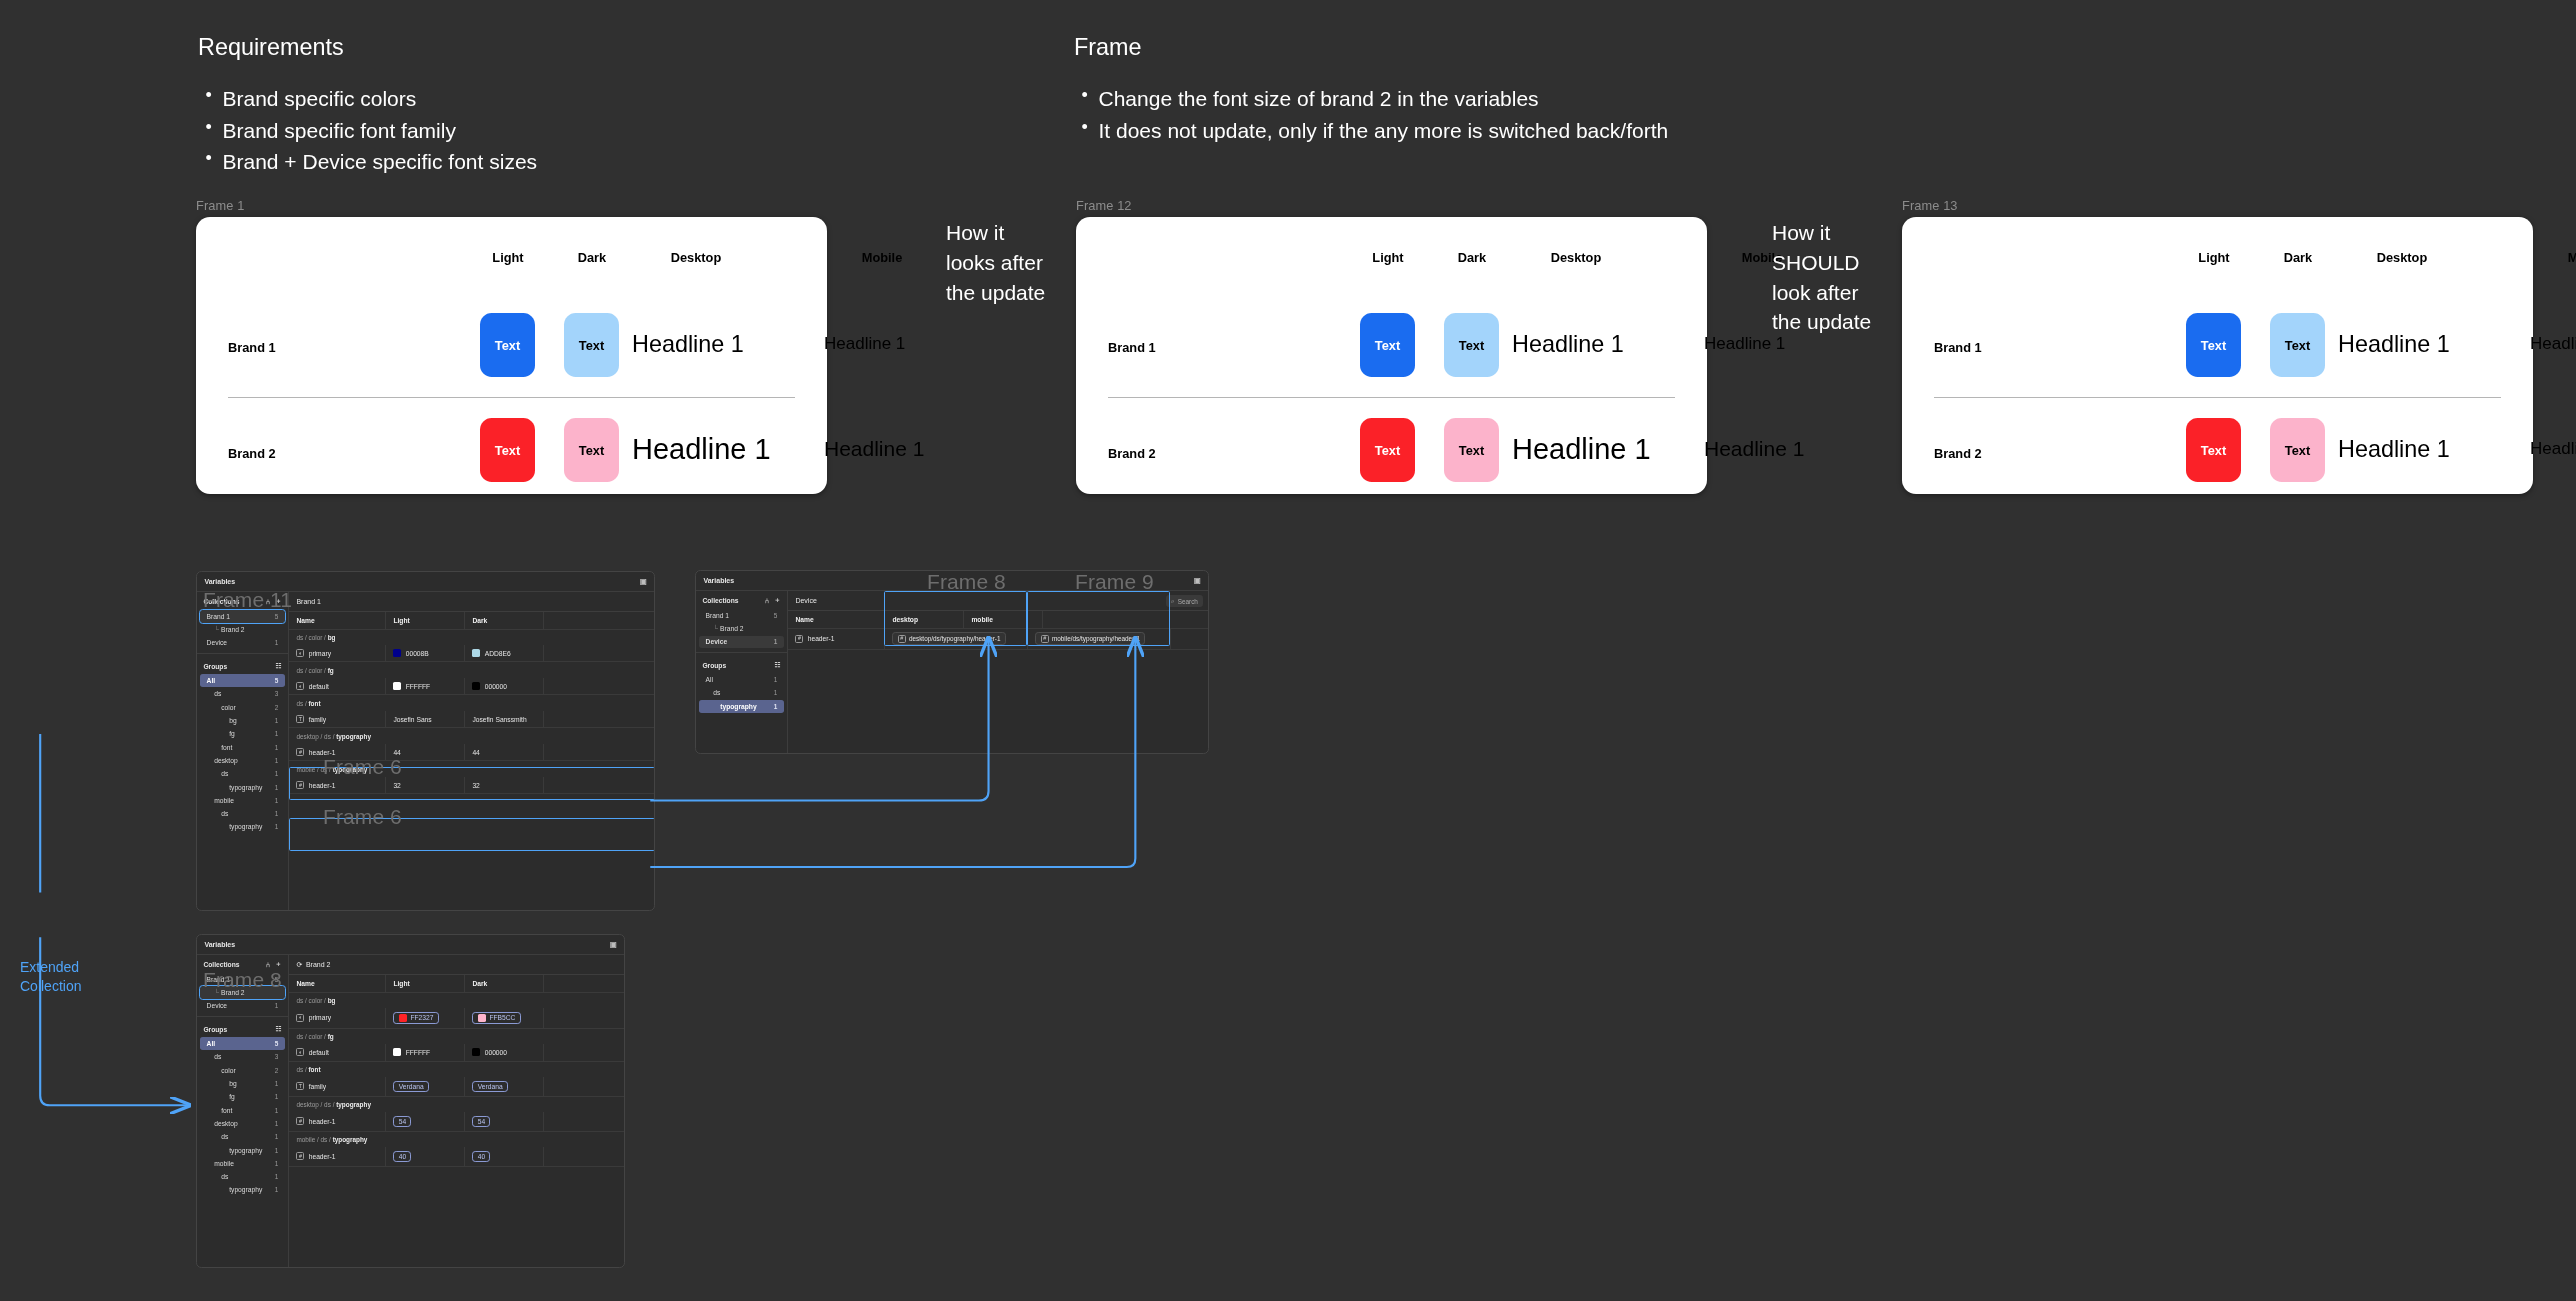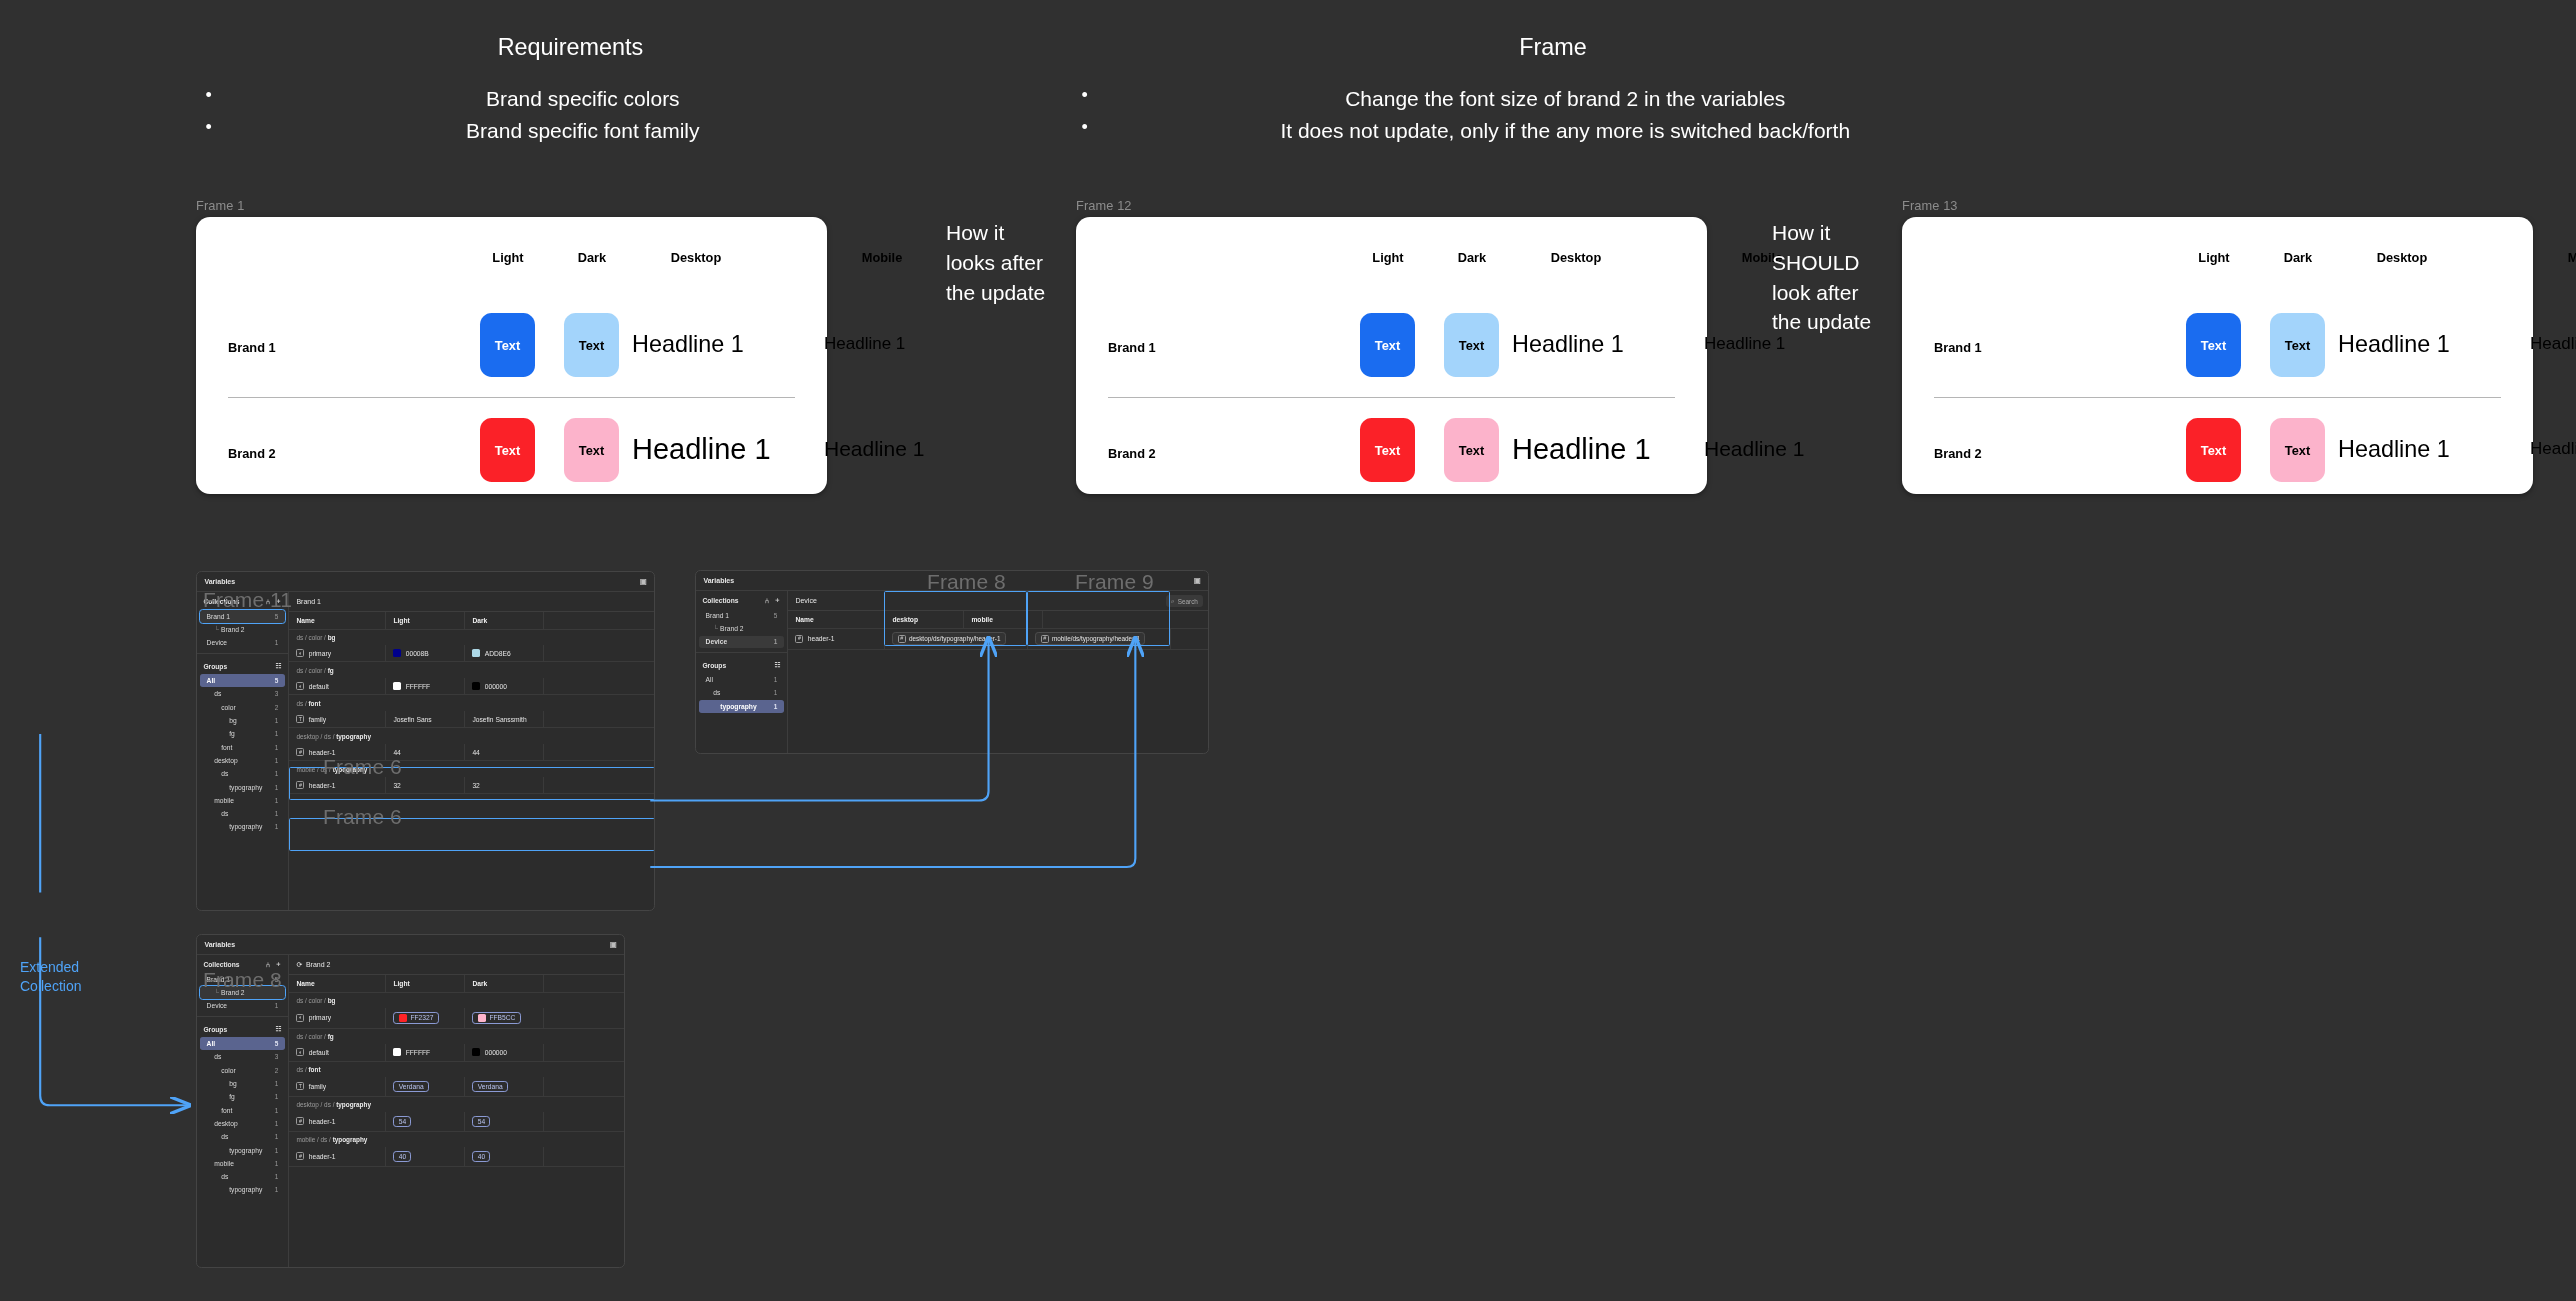--- a/index.html
+++ b/index.html
@@ -5,21 +5,21 @@
   * { box-sizing: border-box; margin: 0; padding: 0; }
   html, body {
     width: 2576px; height: 1301px;
     background: #303030;
     font-family: "Liberation Sans", sans-serif;
     overflow: hidden;
   }
   .canvas { position: relative; width: 2576px; height: 1301px; }
 
   
-  .note { position: absolute; color: #ffffff; text-align: center; }
+  .note { position: absolute; color: #ffffff; }
   .note-title { font-size: 23.4px; line-height: 1.2; font-weight: 400; }
   .note ul { margin-top: 22.3px; list-style: none; }
   .note li { font-size: 21px; line-height: 1.5; position: relative; padding-left: 24.5px; }
   .note li::before {
     content: "•"; position: absolute; left: 7.4px; top: -1.1px; font-size: 18px;
   }
 
   
   .frame-label {
     position: absolute; color: #8c8c8c; font-size: 12.8px; letter-spacing: 0.1px;
@@ -141,20 +141,21 @@
 </head>
 <body>
 
 <div class="canvas">
 
   <div class="note" style="left:198px; top:33px; width:745px;">
     <div class="note-title">Requirements</div>
     <ul>
       <li>Brand specific colors</li>
       <li>Brand specific font family</li>
+      <li>Brand + Device specific font sizes</li>
     </ul>
   </div>
 
   <div class="note" style="left:1074px; top:33px; width:958px;">
     <div class="note-title">Frame</div>
     <ul>
       <li>Change the font size of brand 2 in the variables</li>
       <li>It does not update, only if the any more is switched back/forth</li>
     </ul>
   </div>

